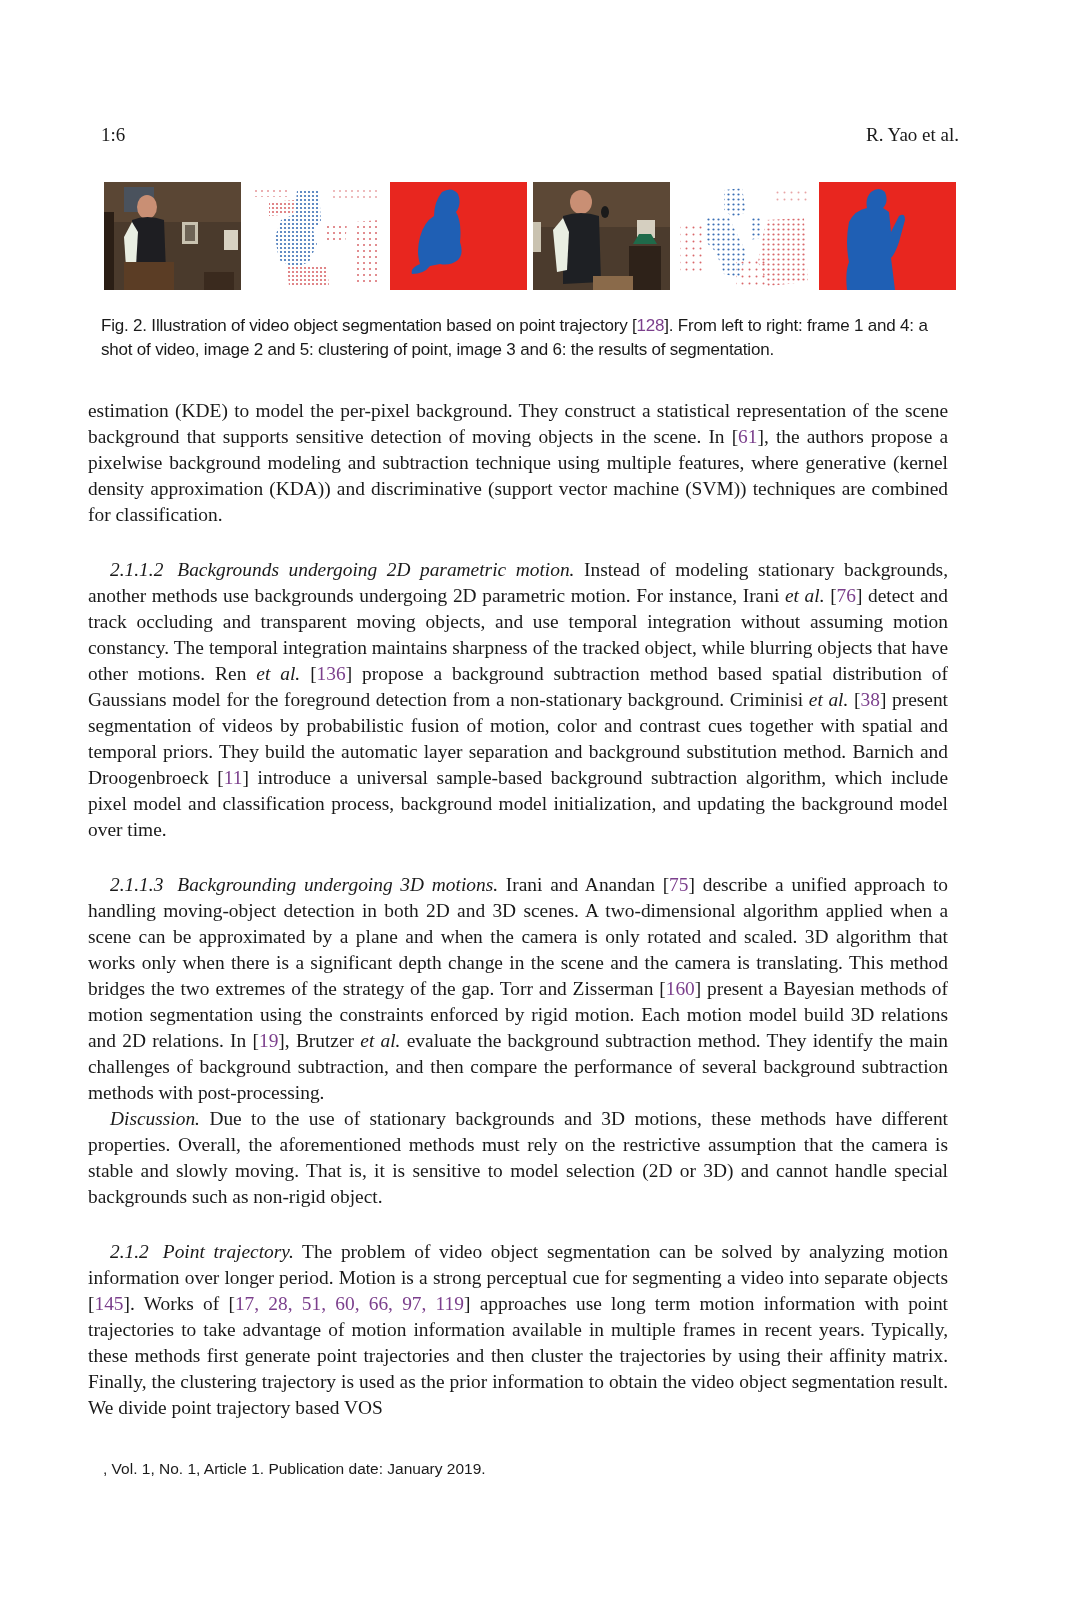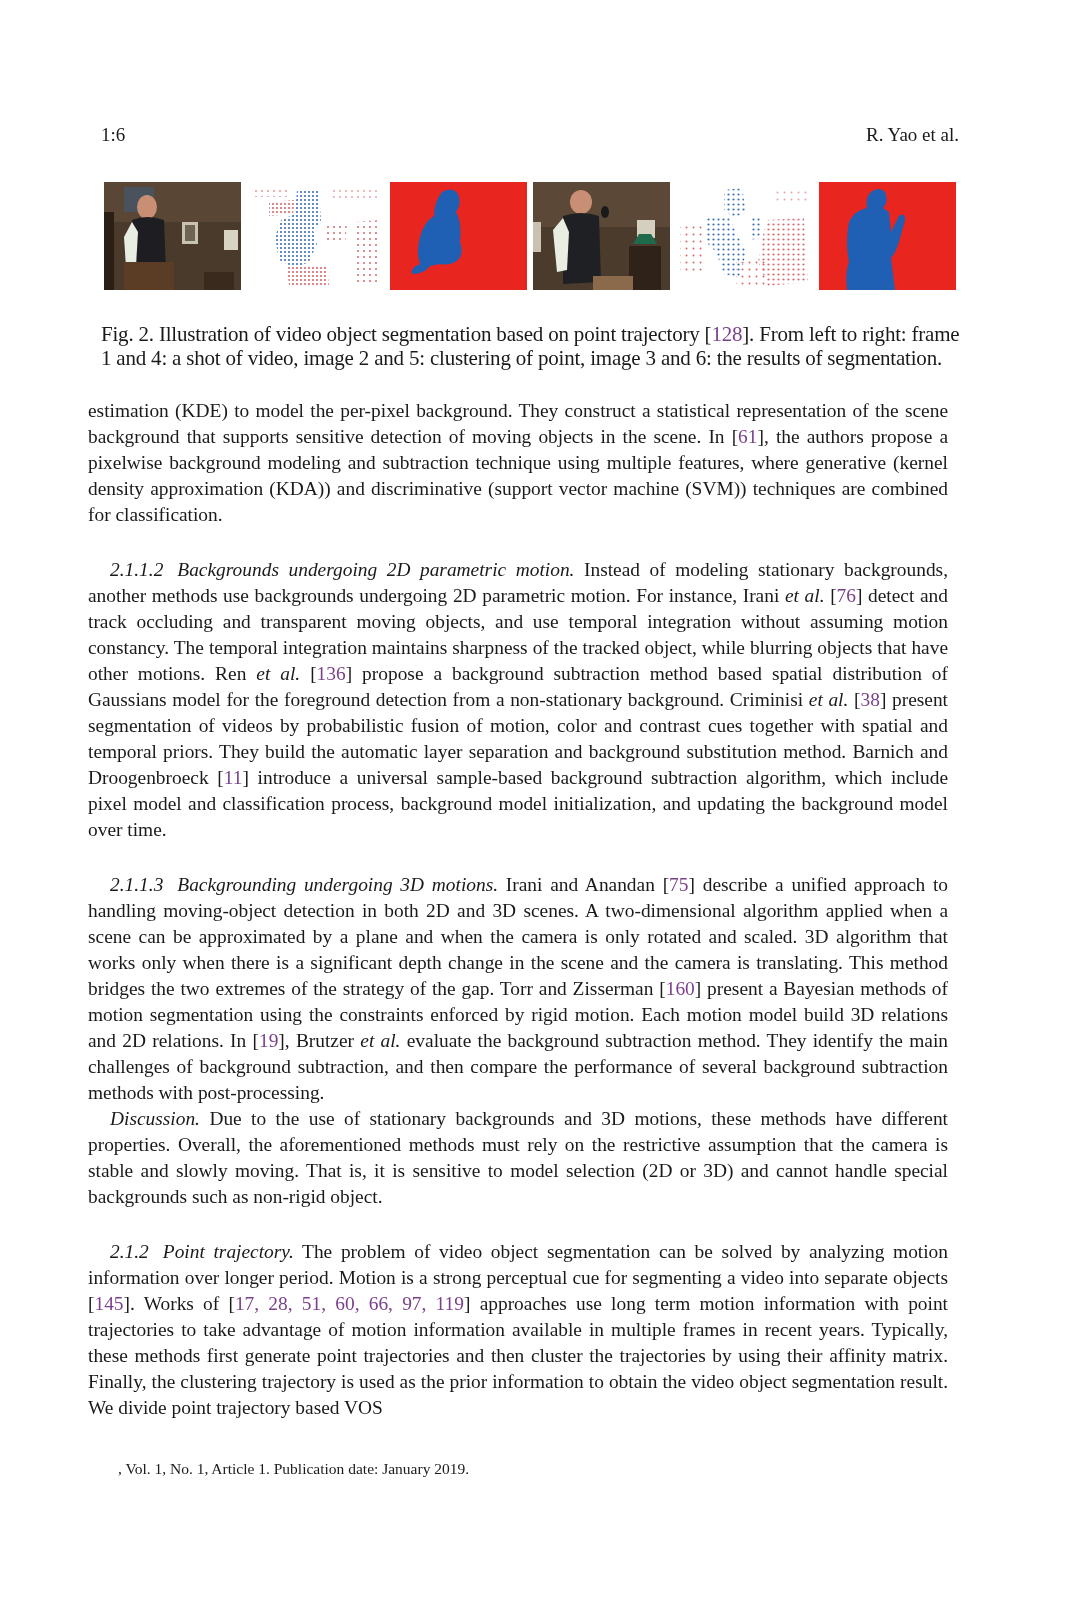--- a/index.html
+++ b/index.html
@@ -5,32 +5,32 @@
   html, body { margin: 0; padding: 0; background: #ffffff; }
   body { width: 1080px; height: 1600px; position: relative; overflow: hidden; color: #1a1a1a; }
   .page-header { position: absolute; top: 124px; left: 101px; width: 858px; height: 28px; font-family: Liberation Serif, serif; font-size: 19px; }
   .page-header .left { position: absolute; left: 0; top: 0; }
   .page-header .right { position: absolute; right: 0; top: 0; text-align: center; }
 
   .figure { position: absolute; top: 182px; left: 104px; width: 852px; height: 108px; display: flex; justify-content: space-between; }
   .panel { width: 137px; height: 108px; position: relative; overflow: hidden; }
   .panel svg { width: 100%; height: 100%; display: block; }
 
-  .caption { position: absolute; top: 322px; left: 101px; width: 860px; font-family: Liberation Serif, serif; font-size: 21px; line-height: 24px; letter-spacing: -0.2px; }
+  .caption { position: absolute; top: 314px; left: 101px; width: 860px; font-family: Liberation Sans, sans-serif; font-size: 17px; line-height: 24px; letter-spacing: -0.2px; }
 
   .body-text { position: absolute; top: 398px; left: 88px; width: 860px; font-family: "Liberation Serif", serif; font-size: 19.4px; line-height: 26px; text-align: justify; }
   .body-text p { margin: 0; }
   .body-text p.gap { margin-top: 29px; }
   .body-text p.indent { text-indent: 22px; }
   .secnum { font-style: italic; margin-right: 14px; }
   .sectitle { font-style: italic; }
   .it { font-style: italic; }
   .cite { color: #7b3f8c; }
 
-  .footer { position: absolute; top: 1460px; left: 118px; font-family: Liberation Serif, serif; font-size: 15.5px; }
+  .footer { position: absolute; top: 1460px; left: 103px; font-family: Liberation Sans, sans-serif; font-size: 15.5px; }
 </style>
 </head>
 <body>
 
 <div class="page-header">
   <span class="left">1:6</span>
   <span class="right">R. Yao et al.</span>
 </div>
 
 <div class="figure">

